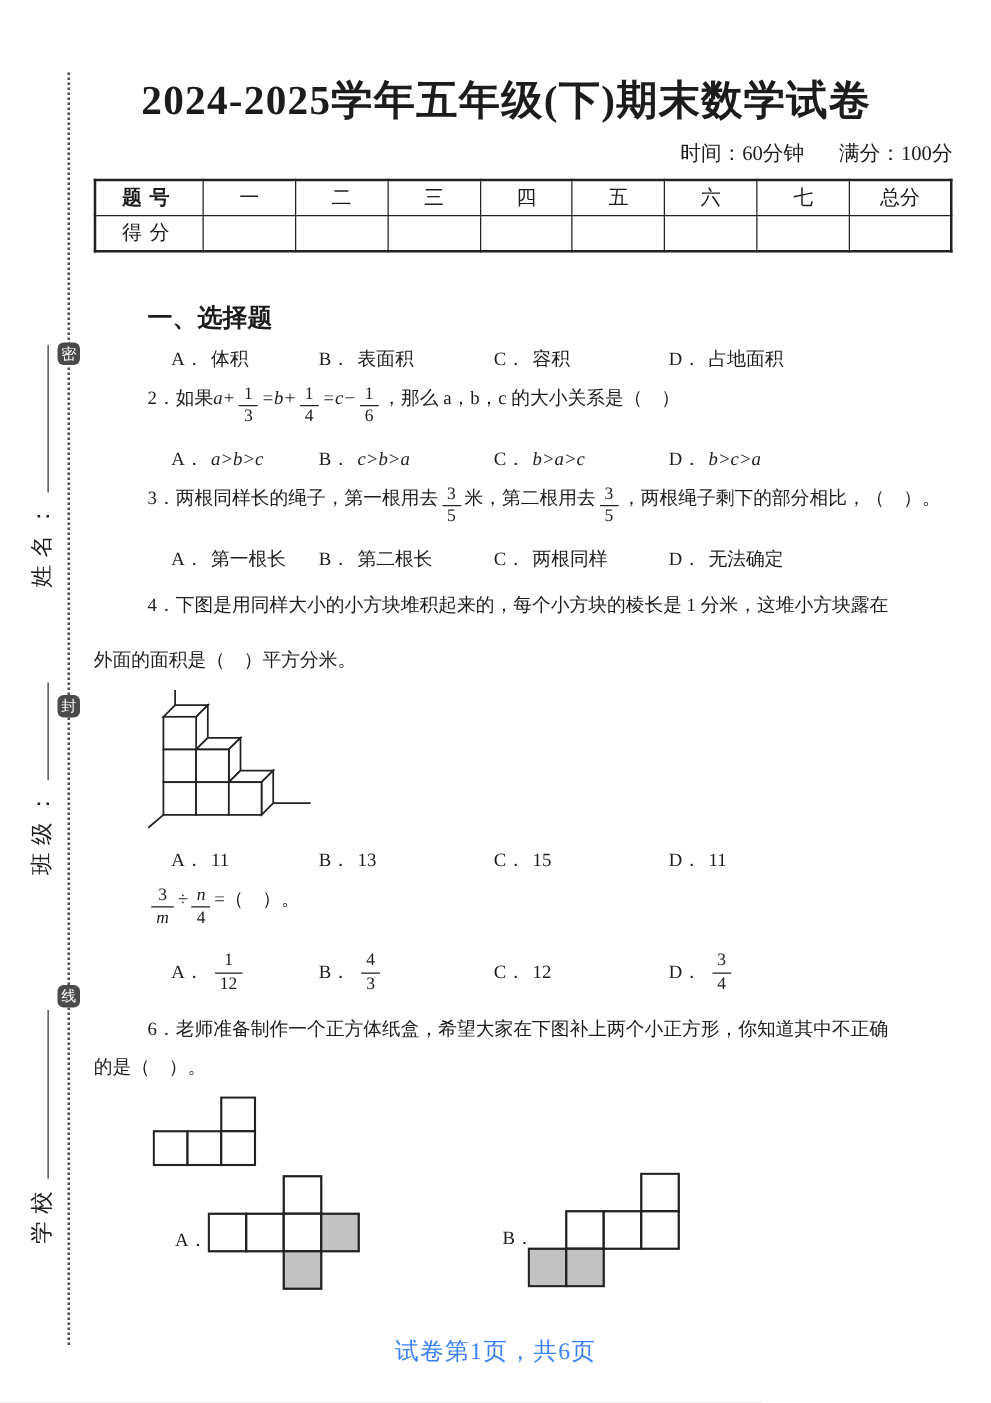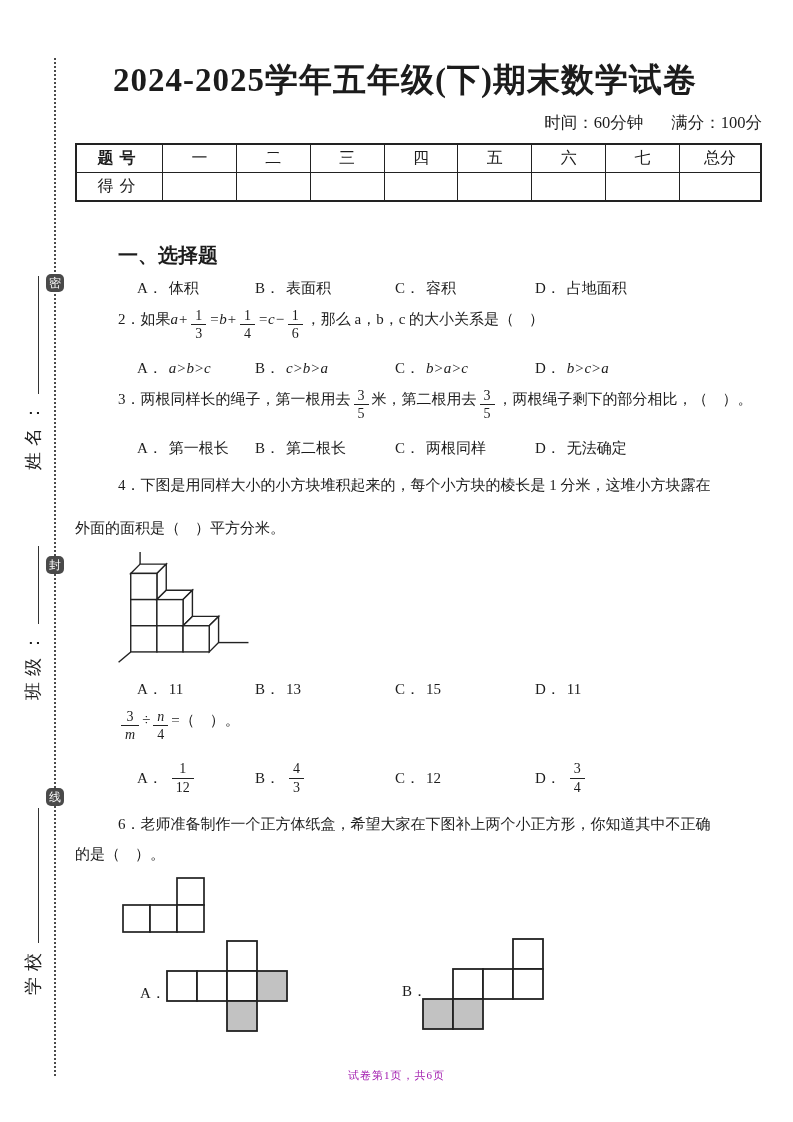--- a/index.html
+++ b/index.html
@@ -49,21 +49,21 @@
   .fig-cubes{margin:10px 0 0 40px;height:116px;}
   .fig-basenet{margin:12px 0 0 47px;}
   .nets-row{position:relative;height:102px;margin-top:6px;}
   .nets-row .figlabel{position:absolute;font-size:15px;}
   .lblA{left:65px;top:42px;}
   .lblB{left:327px;top:40px;}
   .svgA{position:absolute;left:91px;top:0px;}
   .svgB{position:absolute;left:347px;top:-2px;}
 
   .footer{position:absolute;top:1068px;left:0;width:100%;text-align:center;
-          font-size:11px;color:#a21caf;letter-spacing:1px;}
+          font-size:19px;color:#3b82f6;letter-spacing:1px;}
   svg{display:block;}
 </style>
 </head>
 <body>
 
 <div class="page">
 
   <div class="dash-line"></div>
   <div class="badge" style="top:274px;">密</div>
   <div class="badge" style="top:556px;">封</div>

